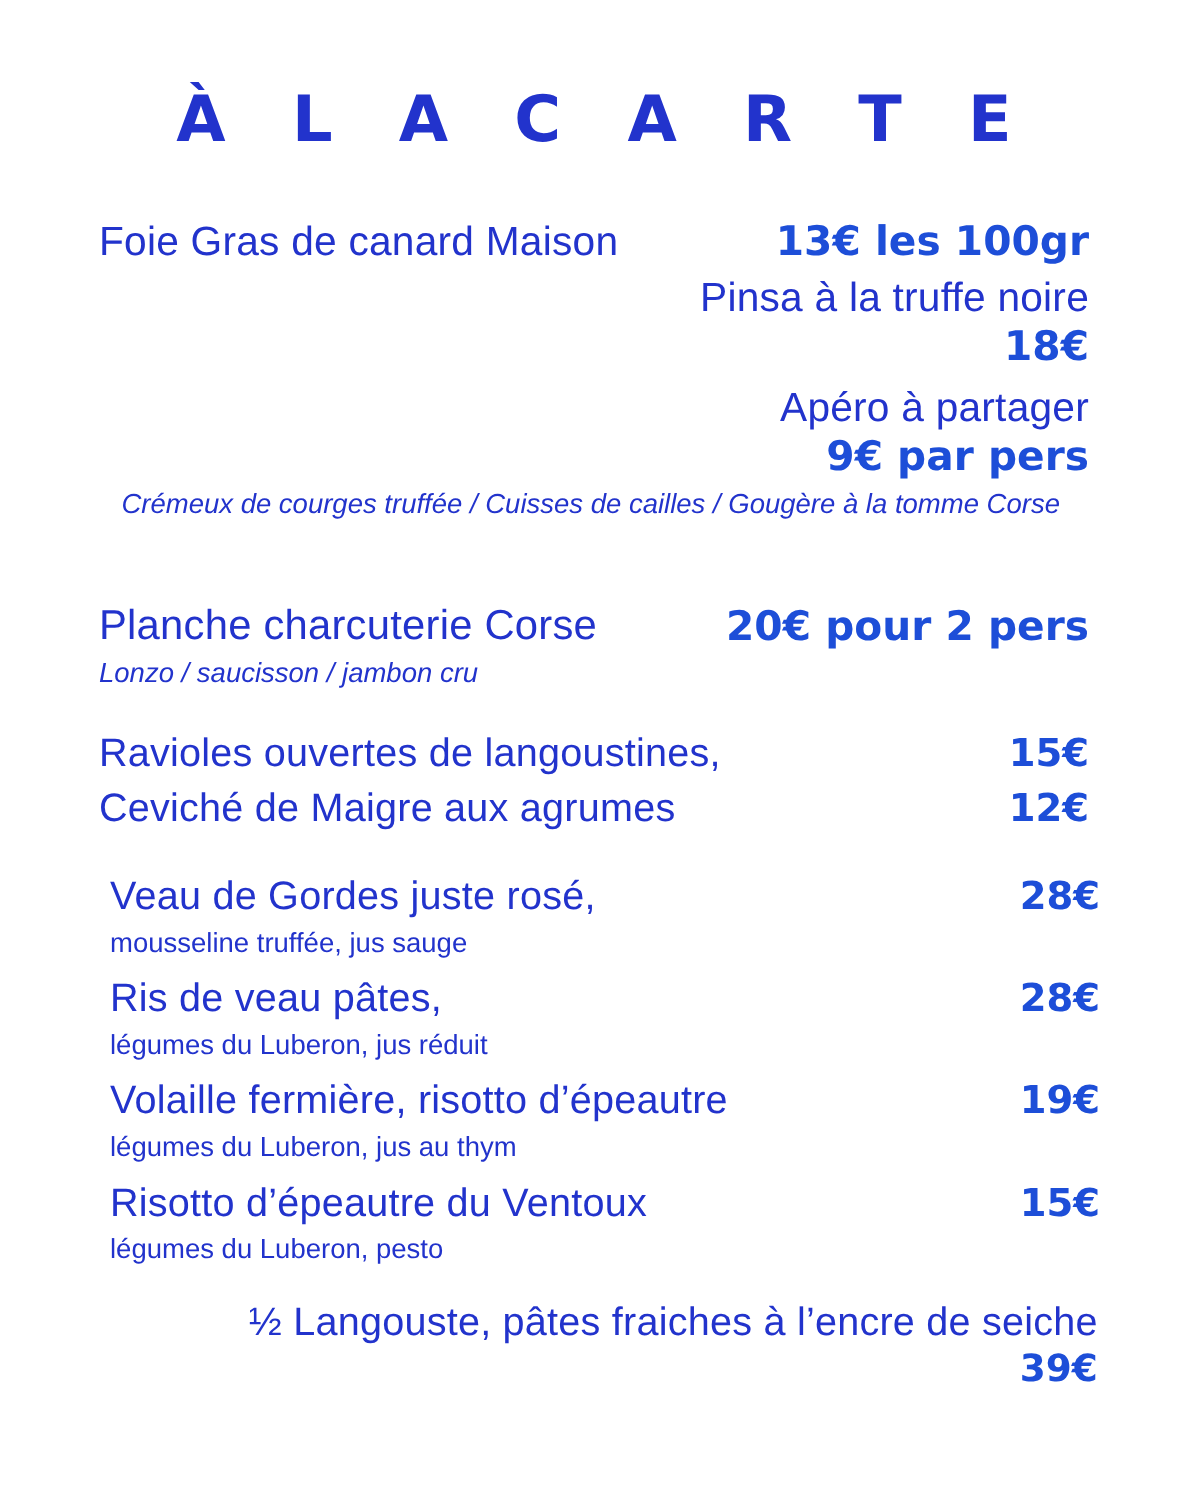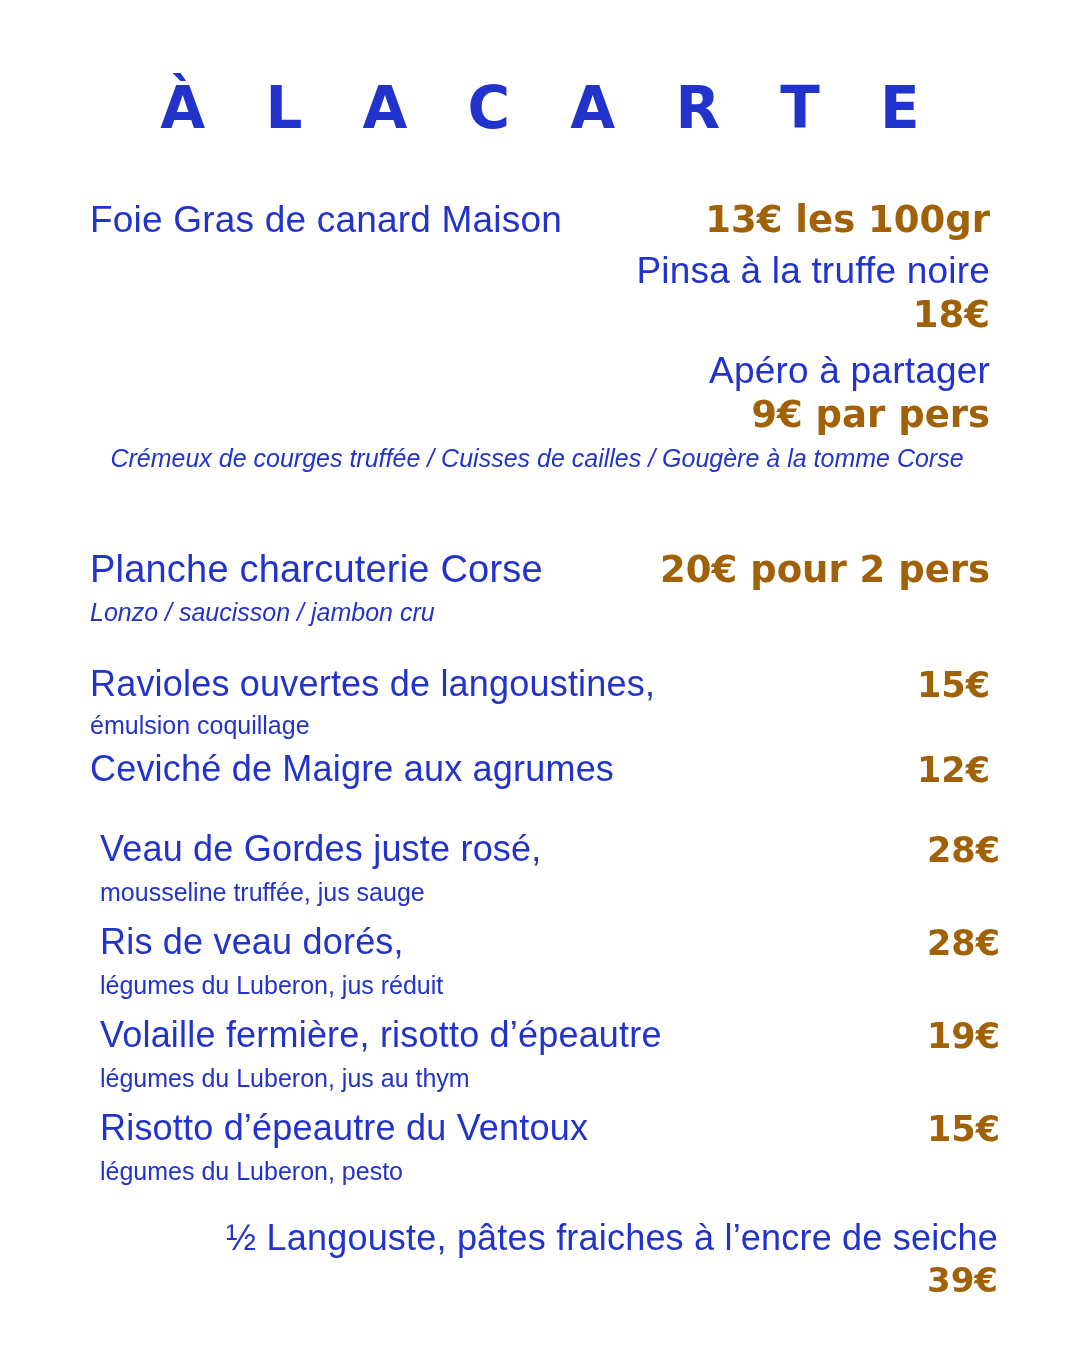--- a/index.html
+++ b/index.html
@@ -50,21 +50,21 @@
     font-size: 37px;
     letter-spacing: 0.2px;
     color: #2233cc;
     line-height: 1.22;
     white-space: nowrap;
   }
   .price {
     font-family: "DejaVu Sans", sans-serif;
     font-weight: bold;
     font-size: 33px;
-    color: #a16207;
+    color: #1d4ed8;
     white-space: nowrap;
     margin-left: 18px;
     line-height: 1.2;
   }
   .desc {
     font-family: "Liberation Sans", sans-serif;
     font-weight: 300;
     font-size: 25px;
     color: #2233cc;
     line-height: 1.25;
@@ -138,37 +138,36 @@
       <div class="price pr-xl">20€ pour 2 pers</div>
     </div>
     <div class="desc italic">Lonzo / saucisson /  jambon cru</div>
   </div>
 
   <div class="group s3">
     <div class="row">
       <div class="dish">Ravioles ouvertes de langoustines,</div>
       <div class="price pr-lg">15€</div>
     </div>
-    <div class="desc">émulsion coquillage</div>
     <div class="row second">
       <div class="dish">Ceviché de Maigre aux agrumes</div>
       <div class="price pr-lg">12€</div>
     </div>
   </div>
 
   <div class="group s4">
     <div class="row">
       <div class="dish">Veau de Gordes juste rosé,</div>
       <div class="price pr-lg">28€</div>
     </div>
     <div class="desc">mousseline truffée, jus sauge</div>
     <div class="spacer"></div>
 
     <div class="row">
-      <div class="dish">Ris de veau dorés,</div>
+      <div class="dish">Ris de veau pâtes,</div>
       <div class="price pr-lg">28€</div>
     </div>
     <div class="desc">légumes du Luberon, jus réduit</div>
     <div class="spacer"></div>
 
     <div class="row">
       <div class="dish">Volaille fermière, risotto d’épeautre</div>
       <div class="price pr-lg">19€</div>
     </div>
     <div class="desc">légumes du Luberon, jus au thym</div>

